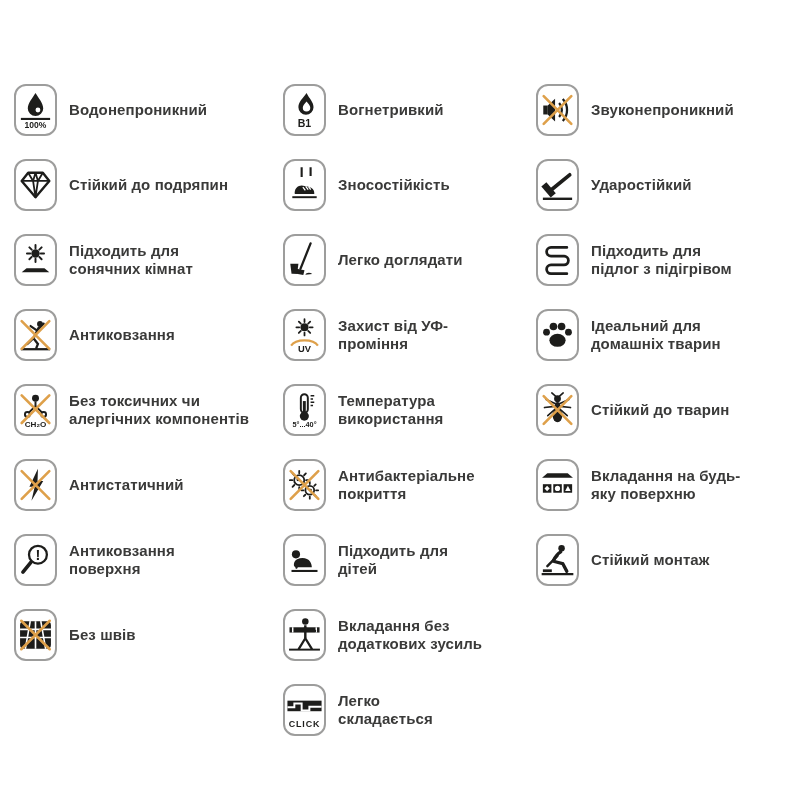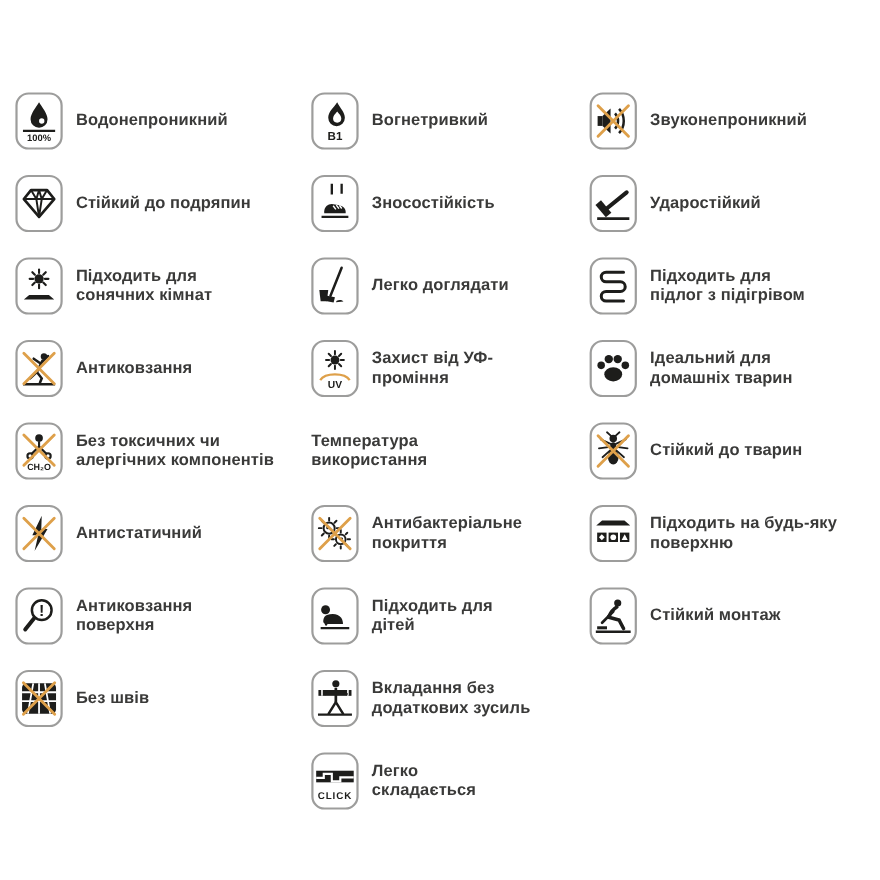--- a/index.html
+++ b/index.html
@@ -194,20 +194,31 @@
             <path d="M24 4.5V8M24 21v3.5M14 14.5h3.5M30.5 14.5H34M17 7.5 19.5 10M28.5 19l2.5 2.5M31 7.5 28.5 10M19.5 19 17 21.5"></path>
           </g>
           <path class="acc-s" stroke-width="2.6" d="M7.5 37C13 28.5 35 28.5 40.5 37"></path>
           <text class="ink-f" x="24" y="45.5" font-size="11.5" text-anchor="middle">UV</text>
         </svg>
       </div>
       <div class="label">Захист від УФ-проміння</div>
     </div>
 
     <div class="cell">
+      <div class="iconbox">
+        <svg class="ic" viewBox="0 0 48 48">
+          <rect class="ink-s" x="19.5" y="4.5" width="8.6" height="23" rx="4.3" stroke-width="2.4"></rect>
+          <line class="ink-s" x1="23.8" y1="13" x2="23.8" y2="27" stroke-width="3.6"></line>
+          <circle class="ink-f" cx="23.8" cy="31.5" r="5.6"></circle>
+          <g class="ink-s" stroke-width="1.8">
+              <path d="M31.5 6.5H36M31.5 10.5h3M31.5 14.5H36M31.5 18.5h3"></path>
+            </g>
+          <text class="ink-f" x="24" y="45.5" font-size="9" text-anchor="middle">5°...40°</text>
+        </svg>
+      </div>
       <div class="label">Температура використання</div>
     </div>
 
     <div class="cell">
       <div class="iconbox">
         <svg class="ic" viewBox="0 0 48 48">
           <g class="ink-s" stroke-width="2.2">
             <circle cx="17.5" cy="18" r="6.2"></circle>
             <path stroke-linecap="round" d="M17.5 9.5v-3M17.5 26.5v3M9 18H6M26 18h3M11.5 12 9.3 9.8M23.5 24l2.2 2.2M23.5 12l2.2-2.2M11.5 24l-2.2 2.2"></path>
             <circle cx="30.5" cy="30.5" r="5.4"></circle>
@@ -340,21 +351,21 @@
           <g class="ink-f">
             <rect x="6" y="23" width="10.5" height="10.5"></rect>
             <rect x="18.8" y="23" width="10.5" height="10.5"></rect>
             <rect x="31.5" y="23" width="10.5" height="10.5"></rect>
           </g>
           <path class="wh-f" d="M11.2 24.8 14.4 28.2 11.2 31.6 8 28.2Z"></path>
           <circle class="wh-f" cx="24" cy="28.2" r="3.2"></circle>
           <path class="wh-f" d="M36.8 24.8 40.2 31.4h-6.8Z"></path>
         </svg>
       </div>
-      <div class="label">Підходить на будь-яку поверхню</div>
+      <div class="label">Вкладання на будь-яку поверхню</div>
     </div>
 
     <div class="cell">
       <div class="iconbox">
         <svg class="ic" viewBox="0 0 48 48">
           <circle class="ink-f" cx="29" cy="9.5" r="4"></circle>
           <path class="ink-s" stroke-width="4" stroke-linecap="round" d="M28 14c-3.5 2-6.5 5.5-9 10.5"></path>
           <path class="ink-s" stroke-width="3" stroke-linecap="round" d="M24 19 11.5 31.5"></path>
           <path class="ink-s" stroke-width="4" stroke-linecap="round" d="M19 25.5l11.5 3 5 9.5"></path>
           <rect class="ink-f" x="6" y="35.5" width="11" height="3.4"></rect>

